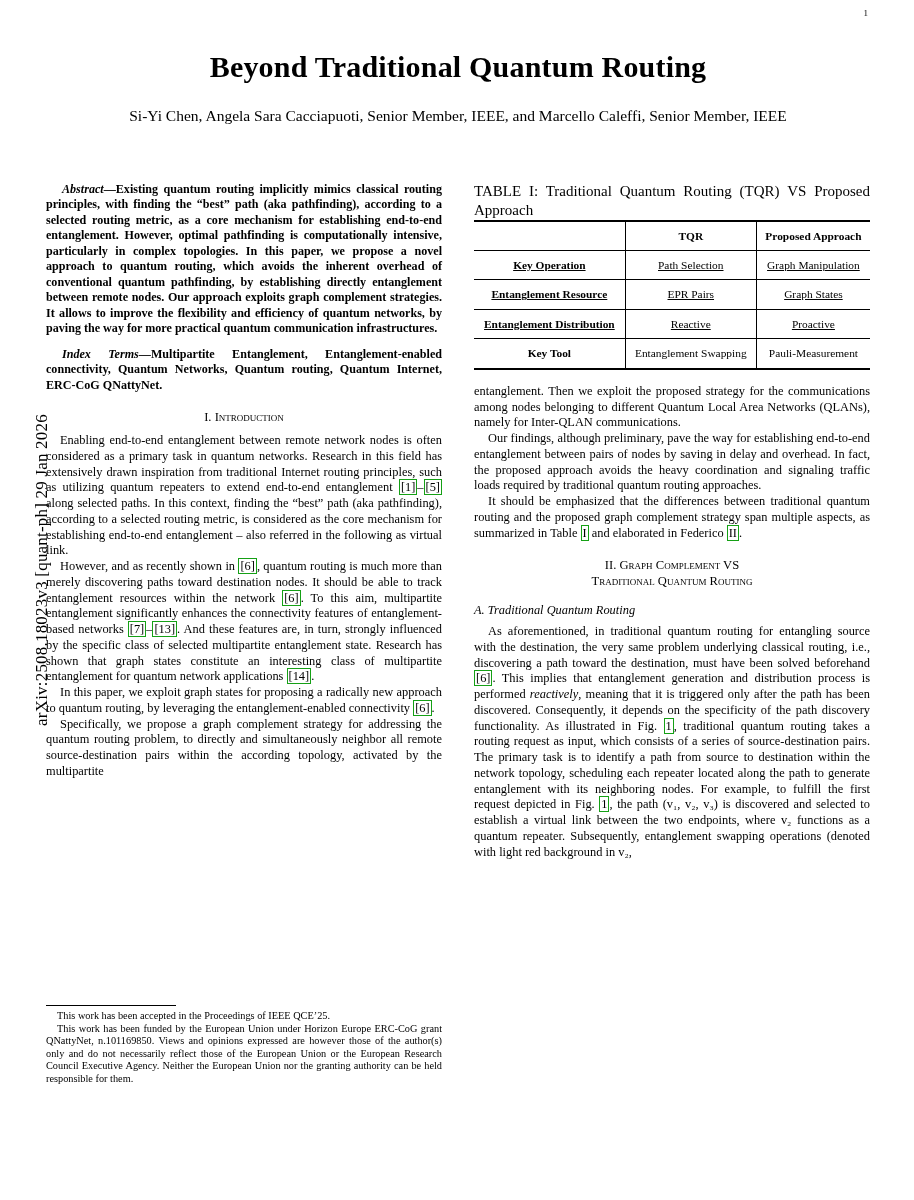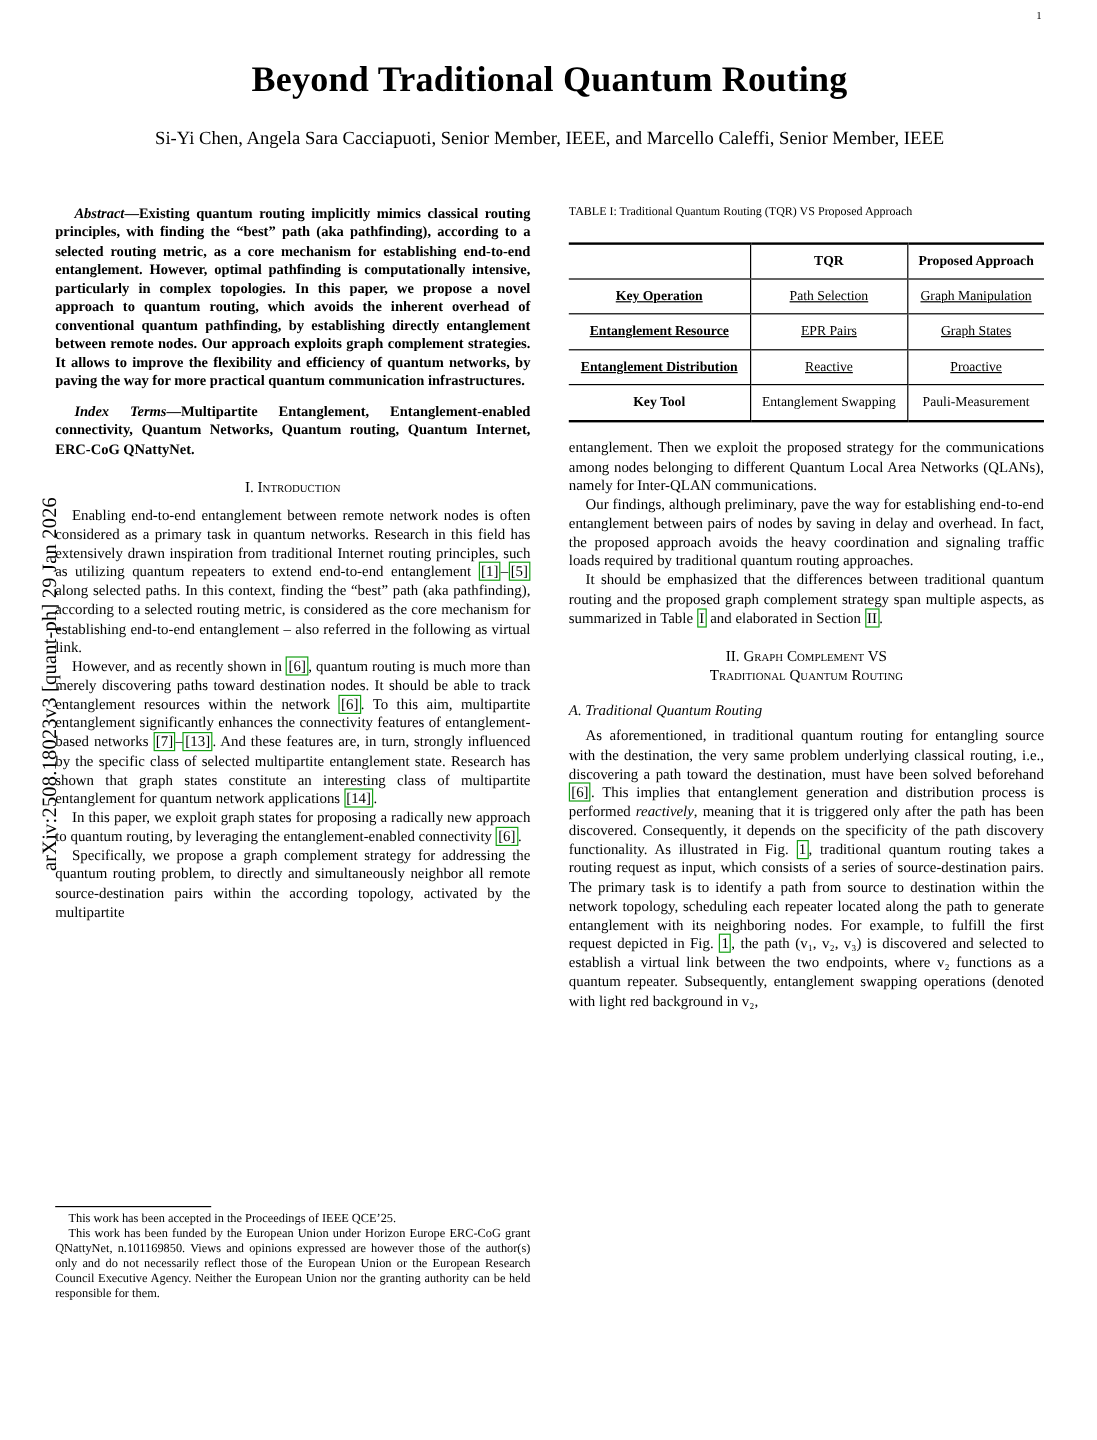--- a/index.html
+++ b/index.html
@@ -57,21 +57,21 @@
   }
   .authors {
     text-align: center;
     font-size: 15.5px;
     margin-top: 23px;
   }
   .authors .it { }
   .columns {
     position: absolute;
     left: 46px;
-    top: 171px;
+    top: 182px;
     width: 824px;
     display: flex;
     gap: 32px;
   }
   .col {
     width: 396px;
     font-size: 12.4px;
     line-height: 1.27;
     text-align: justify;
     hyphens: auto;
@@ -117,22 +117,22 @@
   .ref-link {
     border: 1px solid #15a015;
     padding: 0 1px;
   }
   .url-box {
     border: 1px solid #1a44c8;
     padding: 0 1px;
   }
   
   .table-caption {
-    font-size: 10px;
-    margin-bottom: 18px;
+    font-size: 15px;
+    margin-bottom: 0;
     line-height: 1.25;
   }
   table.tqr {
     border-collapse: collapse;
     width: 100%;
     font-size: 11.4px;
     text-align: center;
   }
   table.tqr td, table.tqr th {
     padding: 7px 4px;
@@ -227,21 +227,21 @@
             <td class="vl">Entanglement Swapping</td>
             <td class="vl">Pauli-Measurement</td>
           </tr>
         </tbody>
       </table>
 
       <div style="height:14px"></div>
 
       <p style="text-indent:0">entanglement. Then we exploit the proposed strategy for the communications among nodes belonging to different Quantum Local Area Networks (QLANs), namely for Inter-QLAN communications.</p>
       <p>Our findings, although preliminary, pave the way for establishing end-to-end entanglement between pairs of nodes by saving in delay and overhead. In fact, the proposed approach avoids the heavy coordination and signaling traffic loads required by traditional quantum routing approaches.</p>
-      <p><span>It should be emphasized that the differences between traditional quantum routing and the proposed graph complement strategy span multiple aspects, as summarized in Table </span><span class="ref-link">I</span><span> and elaborated in Section </span><span class="ref-link">II</span><span>.</span></p>
+      <p><span>It should be emphasized that the differences between traditional quantum routing and the proposed graph complement strategy span multiple aspects, as summarized in Table </span><span class="ref-link">I</span><span> and elaborated in Federico </span><span class="ref-link">II</span><span>.</span></p>
 
       <div class="section-head" style="margin-bottom:0">II.  Graph Complement VS</div>
       <div class="section-head" style="margin-top:0">Traditional Quantum Routing</div>
 
       <div class="subsection-head">A.  Traditional Quantum Routing</div>
 
       <p><span>As aforementioned, in traditional quantum routing for entangling source with the destination, the very same problem underlying classical routing, i.e., discovering a path toward the destination, must have been solved beforehand </span><span class="cite">[6]</span><span>. This implies that entanglement generation and distribution process is performed </span><span style="font-style:italic">reactively</span><span>, meaning that it is triggered only after the path has been discovered. Consequently, it depends on the specificity of the path discovery functionality. As illustrated in Fig. </span><span class="ref-link">1</span><span>, traditional quantum routing takes a routing request as input, which consists of a series of source-destination pairs. The primary task is to identify a path from source to destination within the network topology, scheduling each repeater located along the path to generate entanglement with its neighboring nodes. For example, to fulfill the first request depicted in Fig. </span><span class="ref-link">1</span><span>, the path (v₁, v₂, v₃) is discovered and selected to establish a virtual link between the two endpoints, where v₂ functions as a quantum repeater. Subsequently, entanglement swapping operations (denoted with light red background in v₂,</span></p>
 
     </div>
   </div>

